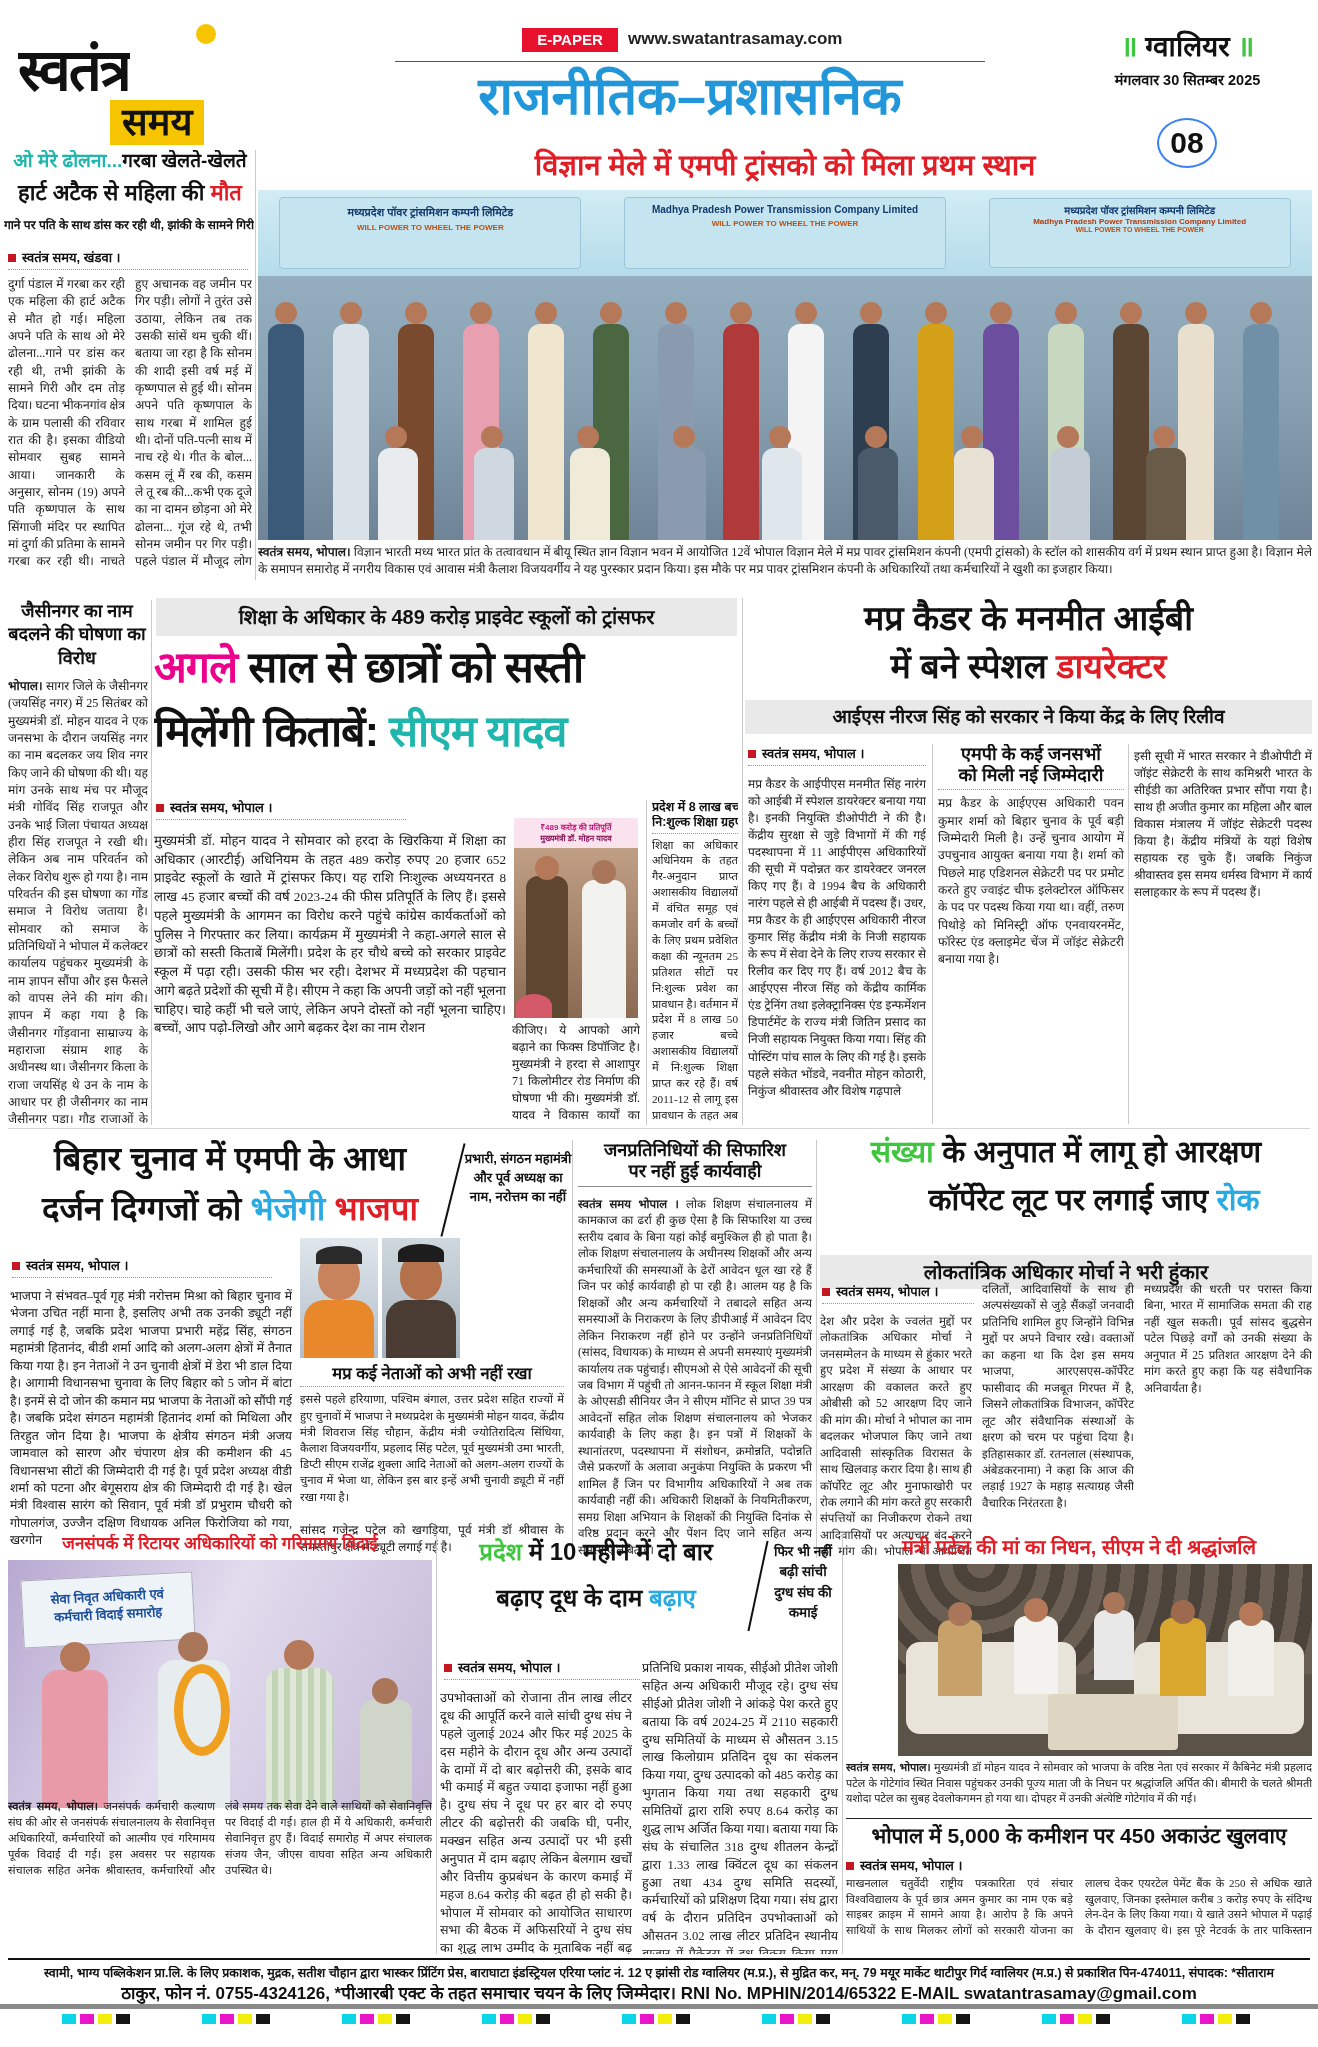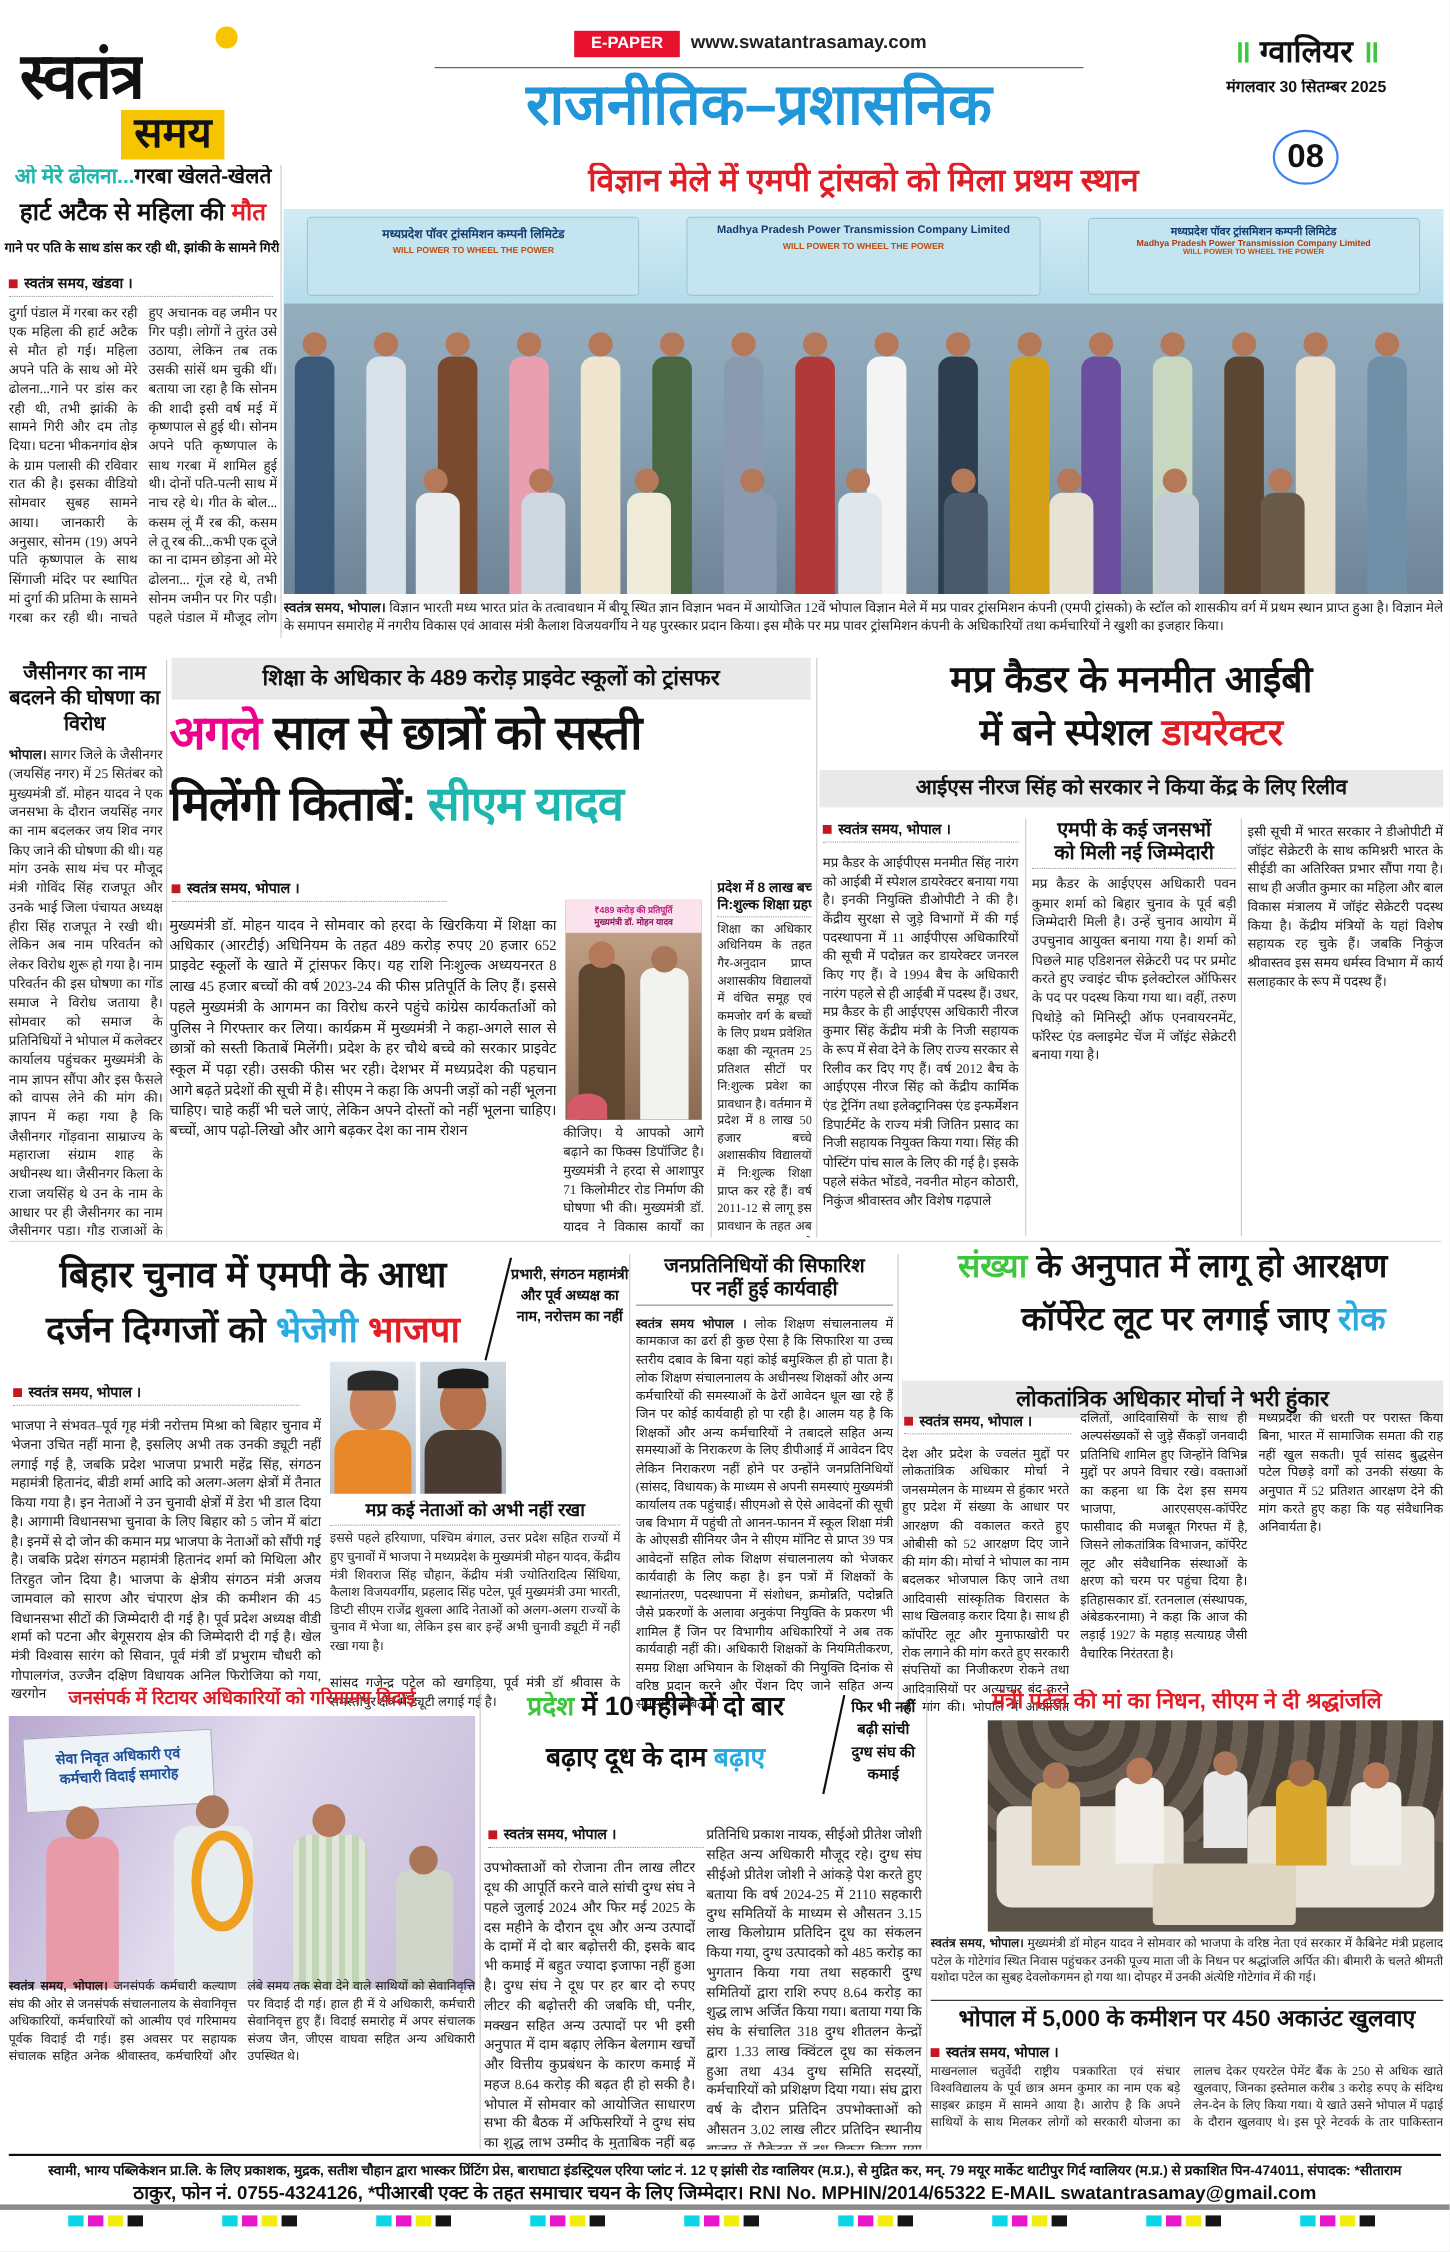--- a/index.html
+++ b/index.html
@@ -276,21 +276,21 @@
   </div>
   <div class="b hd ctr fit" style="left:848px;top:1182px;width:492px;font-size:30px;">
     <span>कॉर्पेरेट लूट पर लगाई जाए </span><span class="cyan">रोक</span>
   </div>
   <div class="b hd ctr fit kick" style="left:820px;top:1234px;width:492px;height:34px;font-size:20px;line-height:34px;margin-top:21px;">लोकतांत्रिक अधिकार मोर्चा ने भरी हुंकार</div>
   <div class="b byl" style="left:822px;top:1282px;width:152px;">
     <span class="sq"></span><span>स्वतंत्र समय, भोपाल ।</span>
   </div>
   <div class="b tx" style="left:820px;top:1314px;width:152px;height:244px;font-size:11.6px;">देश और प्रदेश के ज्वलंत मुद्दों पर लोकतांत्रिक अधिकार मोर्चा ने जनसम्मेलन के माध्यम से हुंकार भरते हुए प्रदेश में संख्या के आधार पर आरक्षण की वकालत करते हुए ओबीसी को 52 आरक्षण दिए जाने की मांग की। मोर्चा ने भोपाल का नाम बदलकर भोजपाल किए जाने तथा आदिवासी सांस्कृतिक विरासत के साथ खिलवाड़ करार दिया है। साथ ही कॉर्पोरेट लूट और मुनाफाखोरी पर रोक लगाने की मांग करते हुए सरकारी संपत्तियों का निजीकरण रोकने तथा आदिवासियों पर अत्याचार बंद करने की मांग की। भोपाल में आयोजित सम्मेलन में लोकतांत्रिक अधिकार मोर्चा (डीआरएफ) प्रदेश भर से किसानों, मजदूरों,</div>
   <div class="b tx" style="left:982px;top:1282px;width:152px;height:276px;font-size:11.6px;">दलितों, आदिवासियों के साथ ही अल्पसंख्यकों से जुड़े सैंकड़ों जनवादी प्रतिनिधि शामिल हुए जिन्होंने विभिन्न मुद्दों पर अपने विचार रखे। वक्ताओं का कहना था कि देश इस समय भाजपा, आरएसएस-कॉर्पेरेट फासीवाद की मजबूत गिरफ्त में है, जिसने लोकतांत्रिक विभाजन, कॉर्पेरेट लूट और संवैधानिक संस्थाओं के क्षरण को चरम पर पहुंचा दिया है। इतिहासकार डॉ. रतनलाल (संस्थापक, अंबेडकरनामा) ने कहा कि आज की लड़ाई 1927 के महाड़ सत्याग्रह जैसी वैचारिक निरंतरता है।</div>
-  <div class="b tx" style="left:1144px;top:1282px;width:168px;height:276px;font-size:11.6px;">मध्यप्रदेश की धरती पर परास्त किया बिना, भारत में सामाजिक समता की राह नहीं खुल सकती। पूर्व सांसद बुद्धसेन पटेल पिछड़े वर्गों को उनकी संख्या के अनुपात में 52 प्रतिशत आरक्षण देने की मांग करते हुए कहा कि यह संवैधानिक अनिवार्यता है।</div>
+  <div class="b tx" style="left:1144px;top:1282px;width:168px;height:276px;font-size:11.6px;">मध्यप्रदेश की धरती पर परास्त किया बिना, भारत में सामाजिक समता की राह नहीं खुल सकती। पूर्व सांसद बुद्धसेन पटेल पिछड़े वर्गों को उनकी संख्या के अनुपात में 25 प्रतिशत आरक्षण देने की मांग करते हुए कहा कि यह संवैधानिक अनिवार्यता है।</div>
 
   <div class="b hd ctr fit redc" style="left:6px;top:1534px;width:428px;font-size:17px;">जनसंपर्क में रिटायर अधिकारियों को गरिमामय विदाई</div>
   <div class="photo" style="left:8px;top:1560px;width:424px;height:248px;background:linear-gradient(115deg,#b8a8d0,#e2dcee 45%,#c4b8d6);">
     <div class="b" style="left:14px;top:16px;width:170px;height:66px;background:#eef3f8;border:1px solid #aab;transform:rotate(-3deg);text-align:center;">
       <div style="font-size:13px;font-weight:bold;color:#1b4f9c;margin-top:10px;">सेवा निवृत अधिकारी एवं</div>
       <div style="font-size:13px;font-weight:bold;color:#1b4f9c;">कर्मचारी विदाई समारोह</div>
     </div>
     <div class="b" style="left:34px;top:110px;width:66px;height:138px;background:#e89aa8;border-radius:16px 16px 0 0;"></div>
     <div class="b" style="left:52px;top:82px;width:30px;height:30px;border-radius:50%;background:#b5795a;"></div>
     <div class="b" style="left:150px;top:100px;width:72px;height:148px;background:#e7ecef;border-radius:16px 16px 0 0;"></div>

